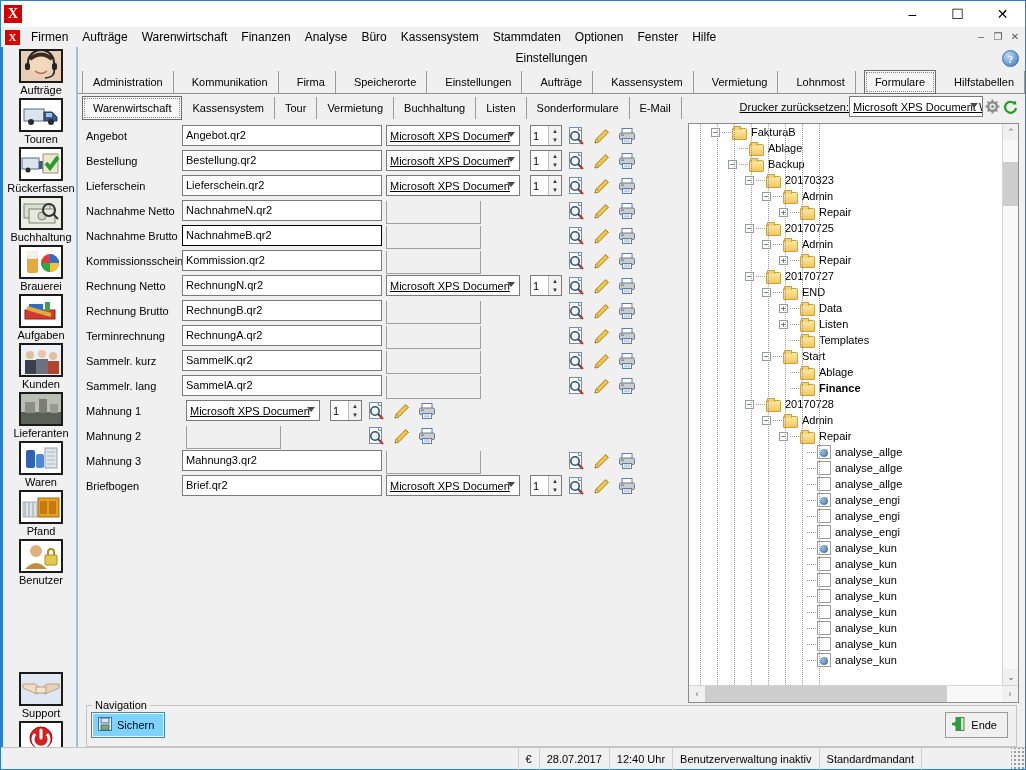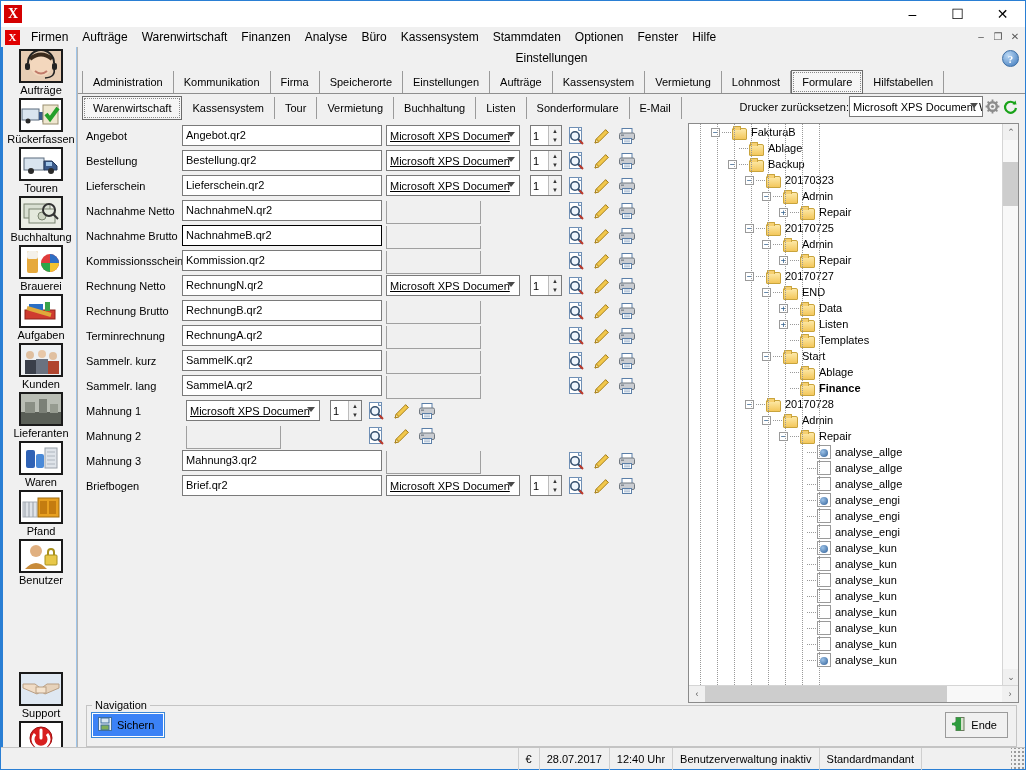--- a/index.html
+++ b/index.html
@@ -117,40 +117,41 @@
     font-family: "Liberation Serif", serif;
   }
 
   
   .tabstrip {
     display: flex; align-items: flex-end;
     height: 25px; min-height: 25px;
     padding-left: 4px;
     border-bottom: 1px solid #8f8f8f;
     position: relative;
+    justify-content: space-between;
   }
   .tabstrip.row2 { border-bottom: none; }
   .tab {
     padding: 4px 10px 4px 10px;
     font-size: 11px; white-space: nowrap;
     border-right: 1px solid #9a9a9a;
     line-height: 14px;
     background: transparent;
   }
   .tab:first-child { border-left: 1px solid #9a9a9a; }
   .tab.selected {
     border: 1px solid #6b6b6b;
     background: #f6f6f6;
     outline: 1px dotted #888;
     outline-offset: -3px;
     margin-bottom: -1px;
   }
   .printer-reset {
     display: flex; align-items: center; 
-    margin-left: auto; margin-right: 6px; padding-bottom: 2px;
+    margin-left: auto; margin-right: 6px; padding-bottom: 2px; text-decoration: underline;
   }
   .pr-label { font-size: 11px; white-space: nowrap; }
 
   
   .combo {
     height: 21px; width: 134px;
     border: 1px solid #7a7a7a;
     background: #fff;
     font-size: 11px;
     display: flex; align-items: center;
@@ -332,21 +333,21 @@
     border: 1px solid #c4c4c4;
     height: 42px; position: relative;
   }
   #navlegend {
     position: absolute; left: 5px; top: -7px;
     background: #f0f0f0; padding: 0 3px; font-size: 11px;
   }
   #save-button {
     position: absolute; left: 4px; top: 6px;
     height: 26px; padding: 0 10px 0 6px;
-    border: 1px solid #3b87d6; background: #3b82f6;
+    border: 1px solid #3b87d6; background: #7dd3fc;
     display: flex; align-items: center; gap: 5px;
     font-size: 11px;
     box-shadow: inset 0 0 0 1px #ffffff;
   }
   #end-button {
     position: absolute; right: 8px; top: 6px;
     height: 26px; padding: 0 10px 0 6px;
     border: 1px solid #9a9a9a; background: #f0f0f0;
     display: flex; align-items: center; gap: 5px;
     font-size: 11px;
@@ -424,43 +425,43 @@
               <path d="M14 20 q6 5 12 0" stroke="#c07a6a" stroke-width="2" fill="none"></path>
             </svg>
         </div>
         <div class="side-label">Aufträge</div>
       </div>
 
       <div class="side-item">
         <div class="side-icon">
           <svg width="40" height="30" viewBox="0 0 40 30">
               <rect width="40" height="30" fill="#fff"></rect>
+              <rect x="3" y="9" width="20" height="12" fill="#d9e4ef" stroke="#5b6b7d"></rect>
+              <path d="M23 12 h8 l5 5 v4 h-13z" fill="#3b5a8a" stroke="#24385a"></path>
+              <rect x="25" y="13" width="6" height="4" fill="#9fc4e8"></rect>
+              <circle cx="10" cy="22" r="3" fill="#2a2a2a"></circle>
+              <circle cx="30" cy="22" r="3" fill="#2a2a2a"></circle>
+            </svg>
+        </div>
+        <div class="side-label">Touren</div>
+      </div>
+
+      <div class="side-item">
+        <div class="side-icon">
+          <svg width="40" height="30" viewBox="0 0 40 30">
+              <rect width="40" height="30" fill="#fff"></rect>
               <rect x="1" y="9" width="17" height="11" fill="#d9e4ef" stroke="#5b6b7d"></rect>
               <path d="M18 12 h6 l4 4 v4 h-10z" fill="#3b5a8a"></path>
               <circle cx="7" cy="21" r="2.5" fill="#2a2a2a"></circle>
               <circle cx="24" cy="21" r="2.5" fill="#2a2a2a"></circle>
               <rect x="22" y="5" width="15" height="19" fill="#efe7cf" stroke="#9a8f70"></rect>
               <path d="M25 14 l4 5 l8 -11" stroke="#24a02a" stroke-width="4" fill="none"></path>
             </svg>
         </div>
         <div class="side-label">Rückerfassen</div>
-      </div>
-
-      <div class="side-item">
-        <div class="side-icon">
-          <svg width="40" height="30" viewBox="0 0 40 30">
-              <rect width="40" height="30" fill="#fff"></rect>
-              <rect x="3" y="9" width="20" height="12" fill="#d9e4ef" stroke="#5b6b7d"></rect>
-              <path d="M23 12 h8 l5 5 v4 h-13z" fill="#3b5a8a" stroke="#24385a"></path>
-              <rect x="25" y="13" width="6" height="4" fill="#9fc4e8"></rect>
-              <circle cx="10" cy="22" r="3" fill="#2a2a2a"></circle>
-              <circle cx="30" cy="22" r="3" fill="#2a2a2a"></circle>
-            </svg>
-        </div>
-        <div class="side-label">Touren</div>
       </div>
 
       <div class="side-item">
         <div class="side-icon">
           <svg width="40" height="30" viewBox="0 0 40 30">
               <rect width="40" height="30" fill="#eceee6"></rect>
               <rect x="3" y="6" width="26" height="14" fill="#d9dfd2" stroke="#7a8470"></rect>
               <rect x="8" y="11" width="26" height="14" fill="#e4e9dd" stroke="#7a8470"></rect>
               <circle cx="21" cy="18" r="4" fill="#cfd6c4" stroke="#7a8470"></circle>
               <circle cx="28" cy="12" r="6" fill="none" stroke="#333" stroke-width="2"></circle>

